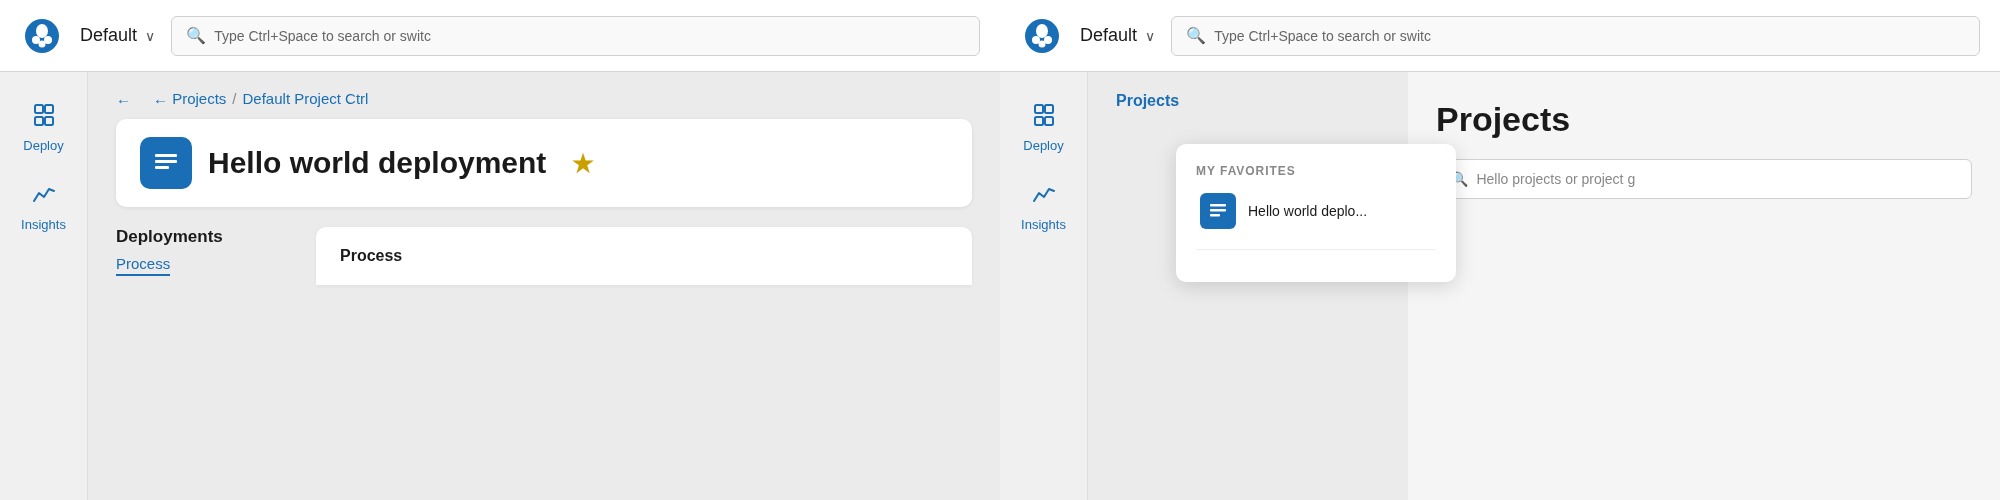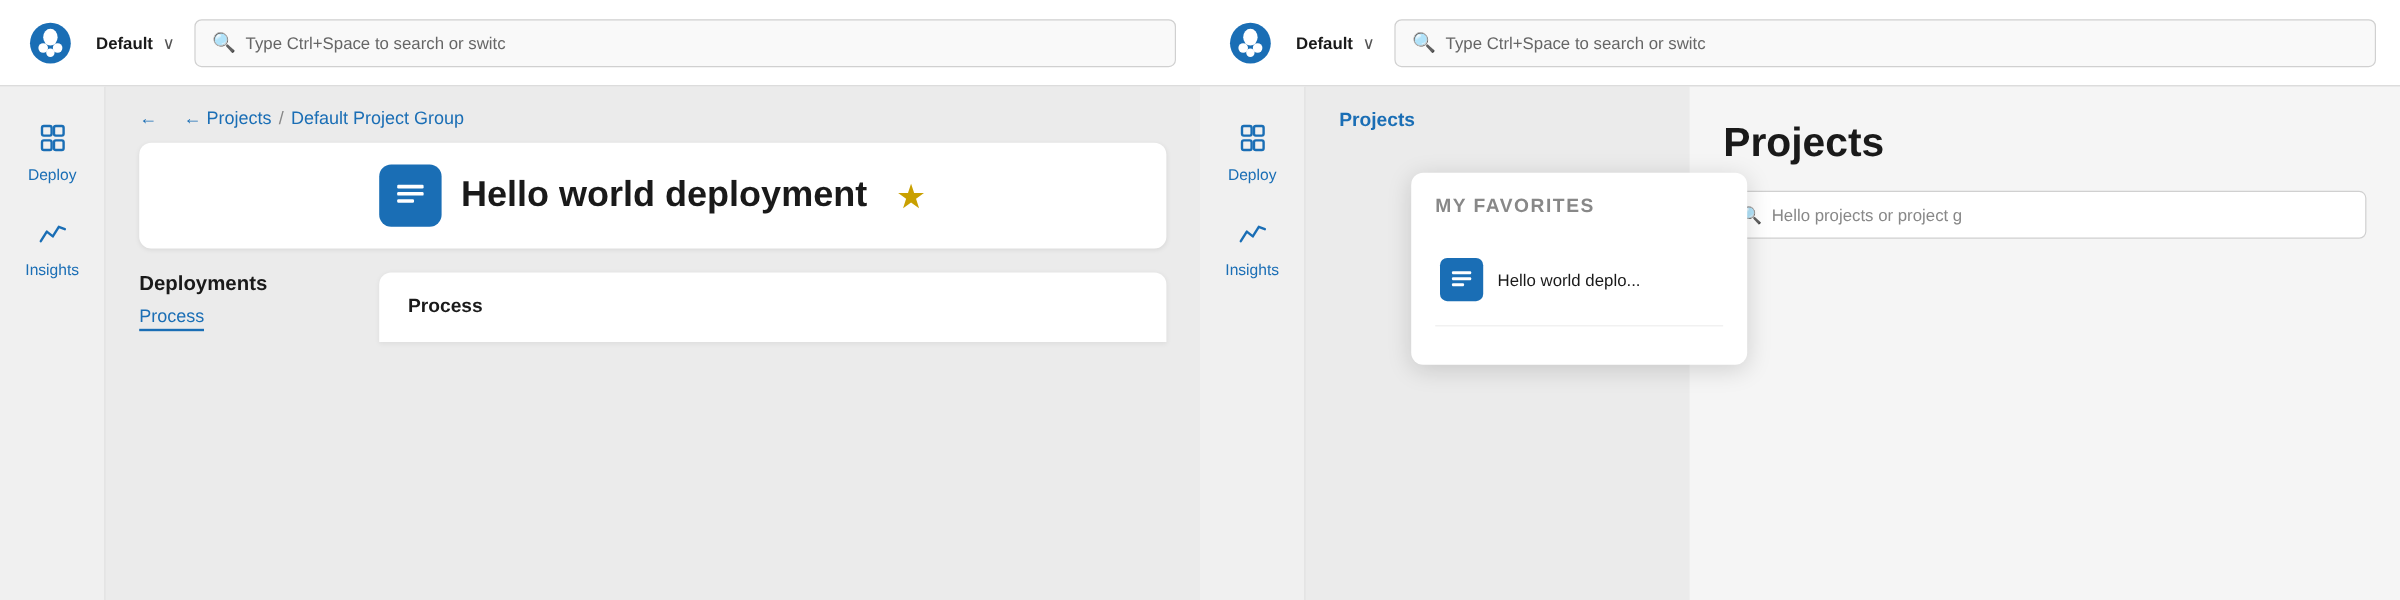--- a/index.html
+++ b/index.html
@@ -43,22 +43,22 @@
     }
 
     .workspace-selector {
       display: flex;
       align-items: center;
       gap: 8px;
       cursor: pointer;
     }
 
     .workspace-name {
-      font-size: 14px;
-      font-weight: 700;
+      font-size: 18px;
+      font-weight: 400;
       color: #1a1a1a;
     }
 
     .chevron-icon {
       color: #555;
       font-size: 14px;
     }
 
     .search-bar {
       flex: 1;
@@ -158,21 +158,20 @@
     
     .project-card {
       background: #ffffff;
       border-radius: 10px;
       padding: 18px 24px;
       margin: 0 28px 20px;
       display: flex;
       align-items: center;
       gap: 16px;
       box-shadow: 0 1px 4px rgba(0,0,0,0.08);
-      justify-content: center;
     }
 
     .project-card-icon {
       width: 52px;
       height: 52px;
       background: #1a6eb5;
       border-radius: 10px;
       display: flex;
       align-items: center;
       justify-content: center;
@@ -241,26 +240,26 @@
       left: 88px;
       background: #fff;
       border-radius: 10px;
       box-shadow: 0 4px 20px rgba(0,0,0,0.15);
       padding: 20px;
       width: 280px;
       z-index: 10;
     }
 
     .dropdown-section-title {
-      font-size: 16px;
+      font-size: 12px;
       font-weight: 700;
       color: #888;
       letter-spacing: 0.08em;
       text-transform: uppercase;
-      margin-bottom: 25px;
+      margin-bottom: 7px;
     }
 
     .dropdown-item {
       display: flex;
       align-items: center;
       gap: 12px;
       padding: 8px 4px;
       cursor: pointer;
     }
 
@@ -367,21 +366,21 @@
     </div>
 
     <div class="content">
 
       <div class="breadcrumb">
         <span class="breadcrumb-link">
           <span>←</span>
           <span style="margin-left:18px;">← Projects</span>
         </span>
         <span class="breadcrumb-separator">/</span>
-        <span class="breadcrumb-current">Default Project Group</span>
+        <span class="breadcrumb-current">Default Project Ctrl</span>
       </div>
 
       <div class="project-card">
         <div class="project-card-icon">
           <svg width="28" height="28" viewBox="0 0 28 28" fill="none">
             <rect x="3" y="5" width="22" height="3" rx="1" fill="white"></rect>
             <rect x="3" y="11" width="22" height="3" rx="1" fill="white"></rect>
             <rect x="3" y="17" width="14" height="3" rx="1" fill="white"></rect>
           </svg>
         </div>

